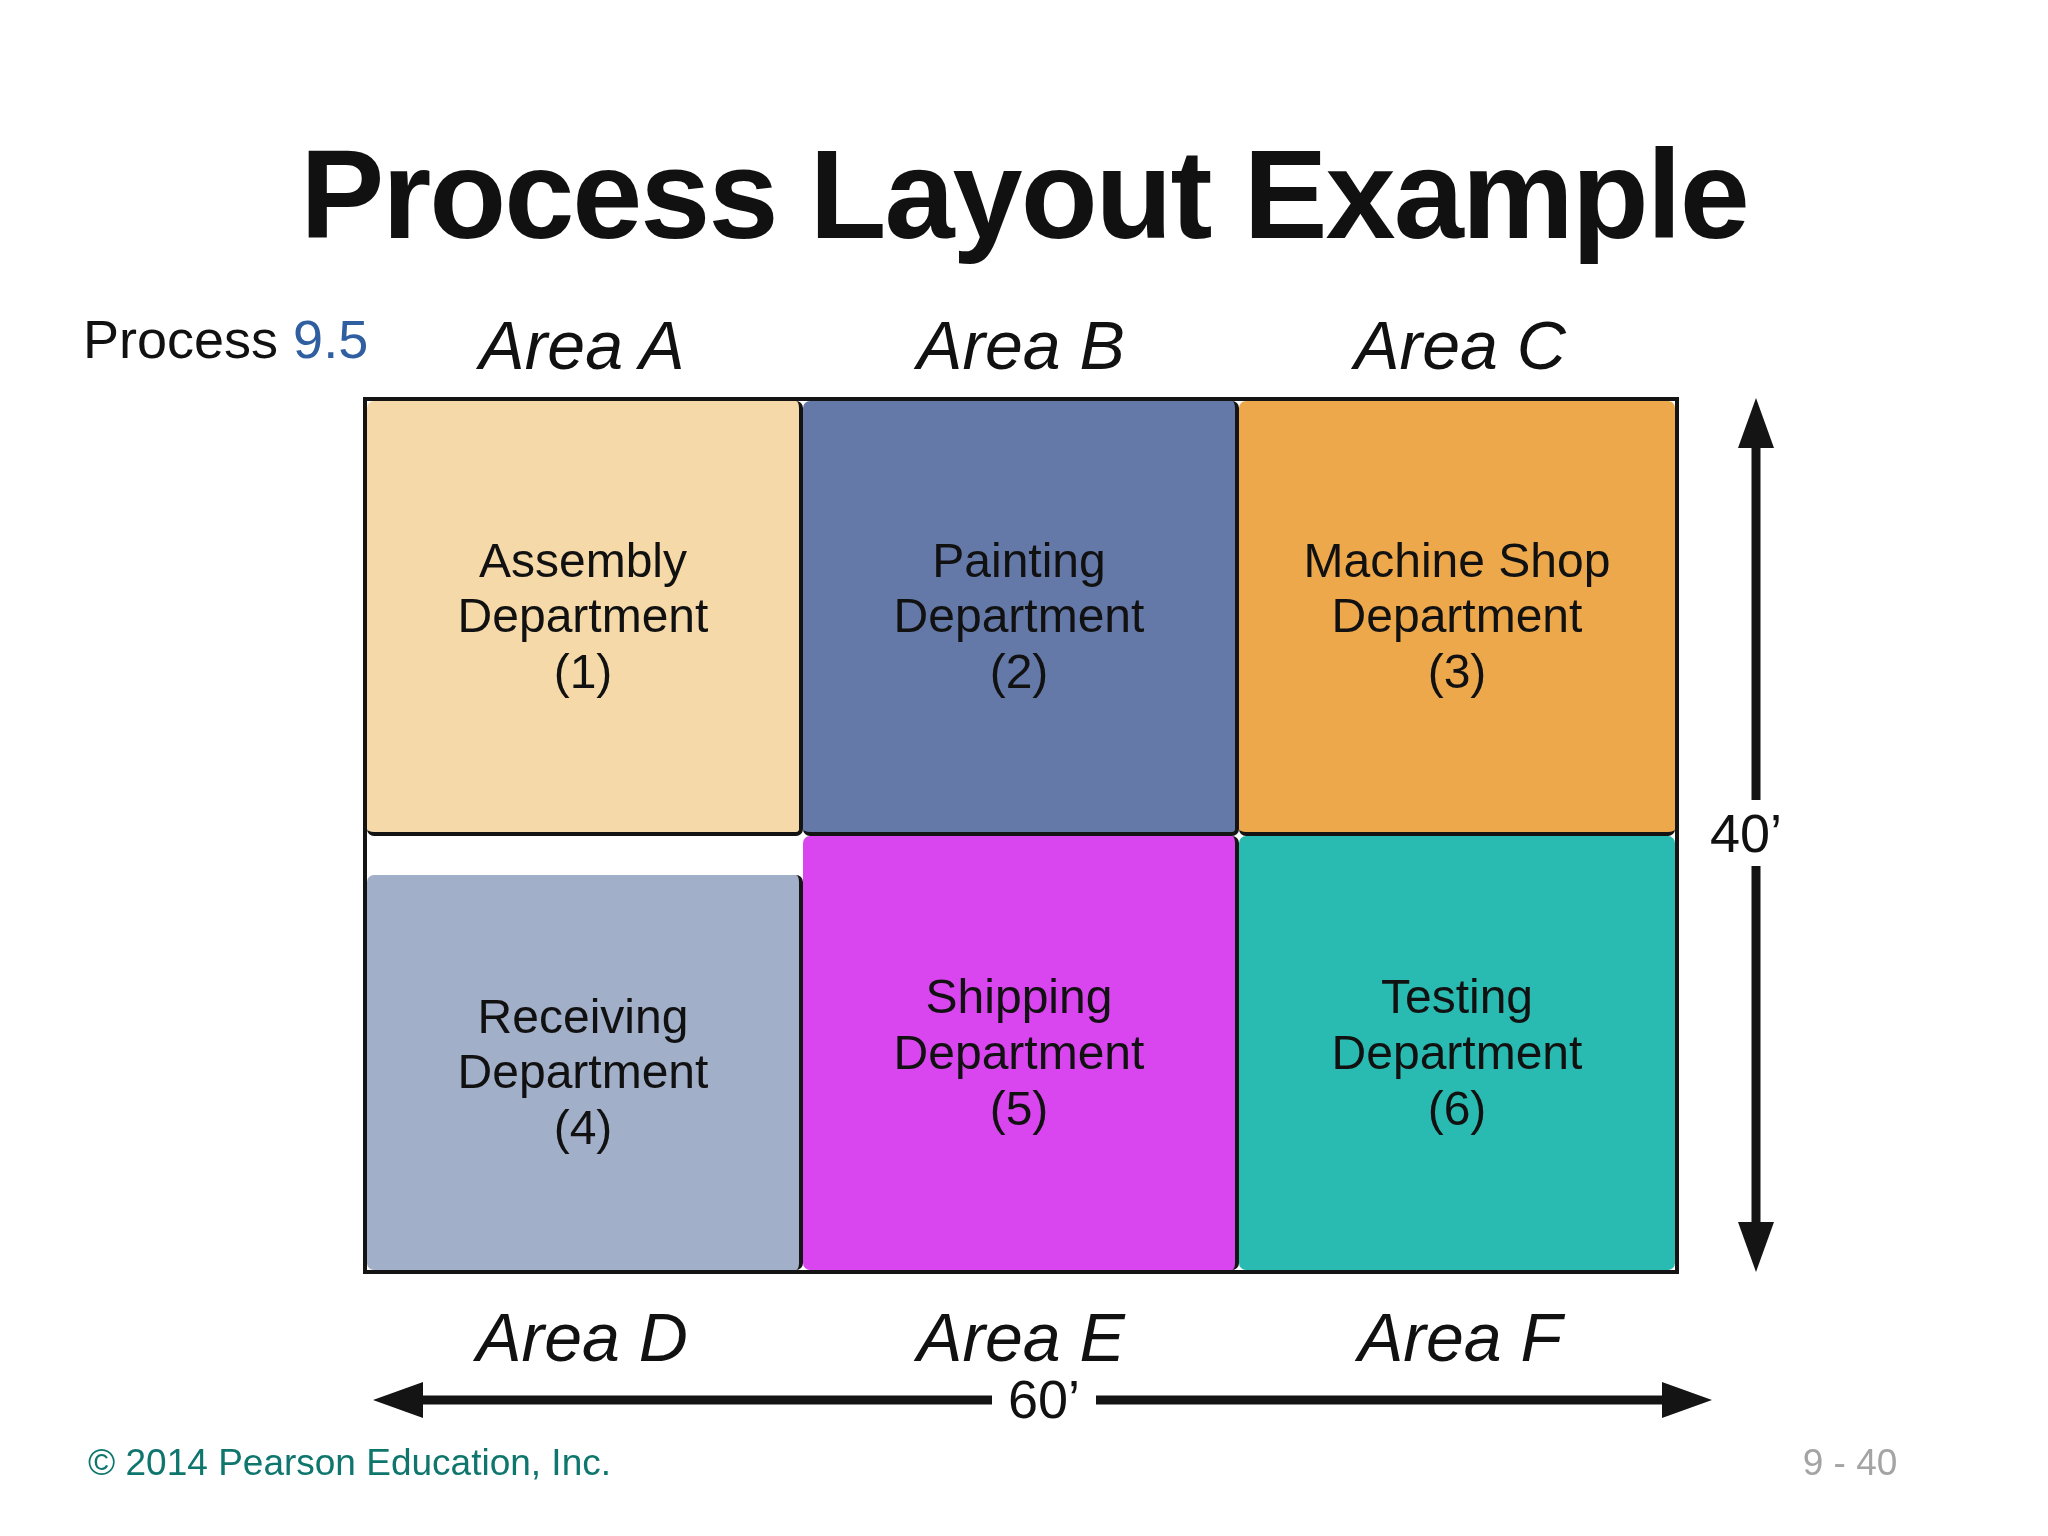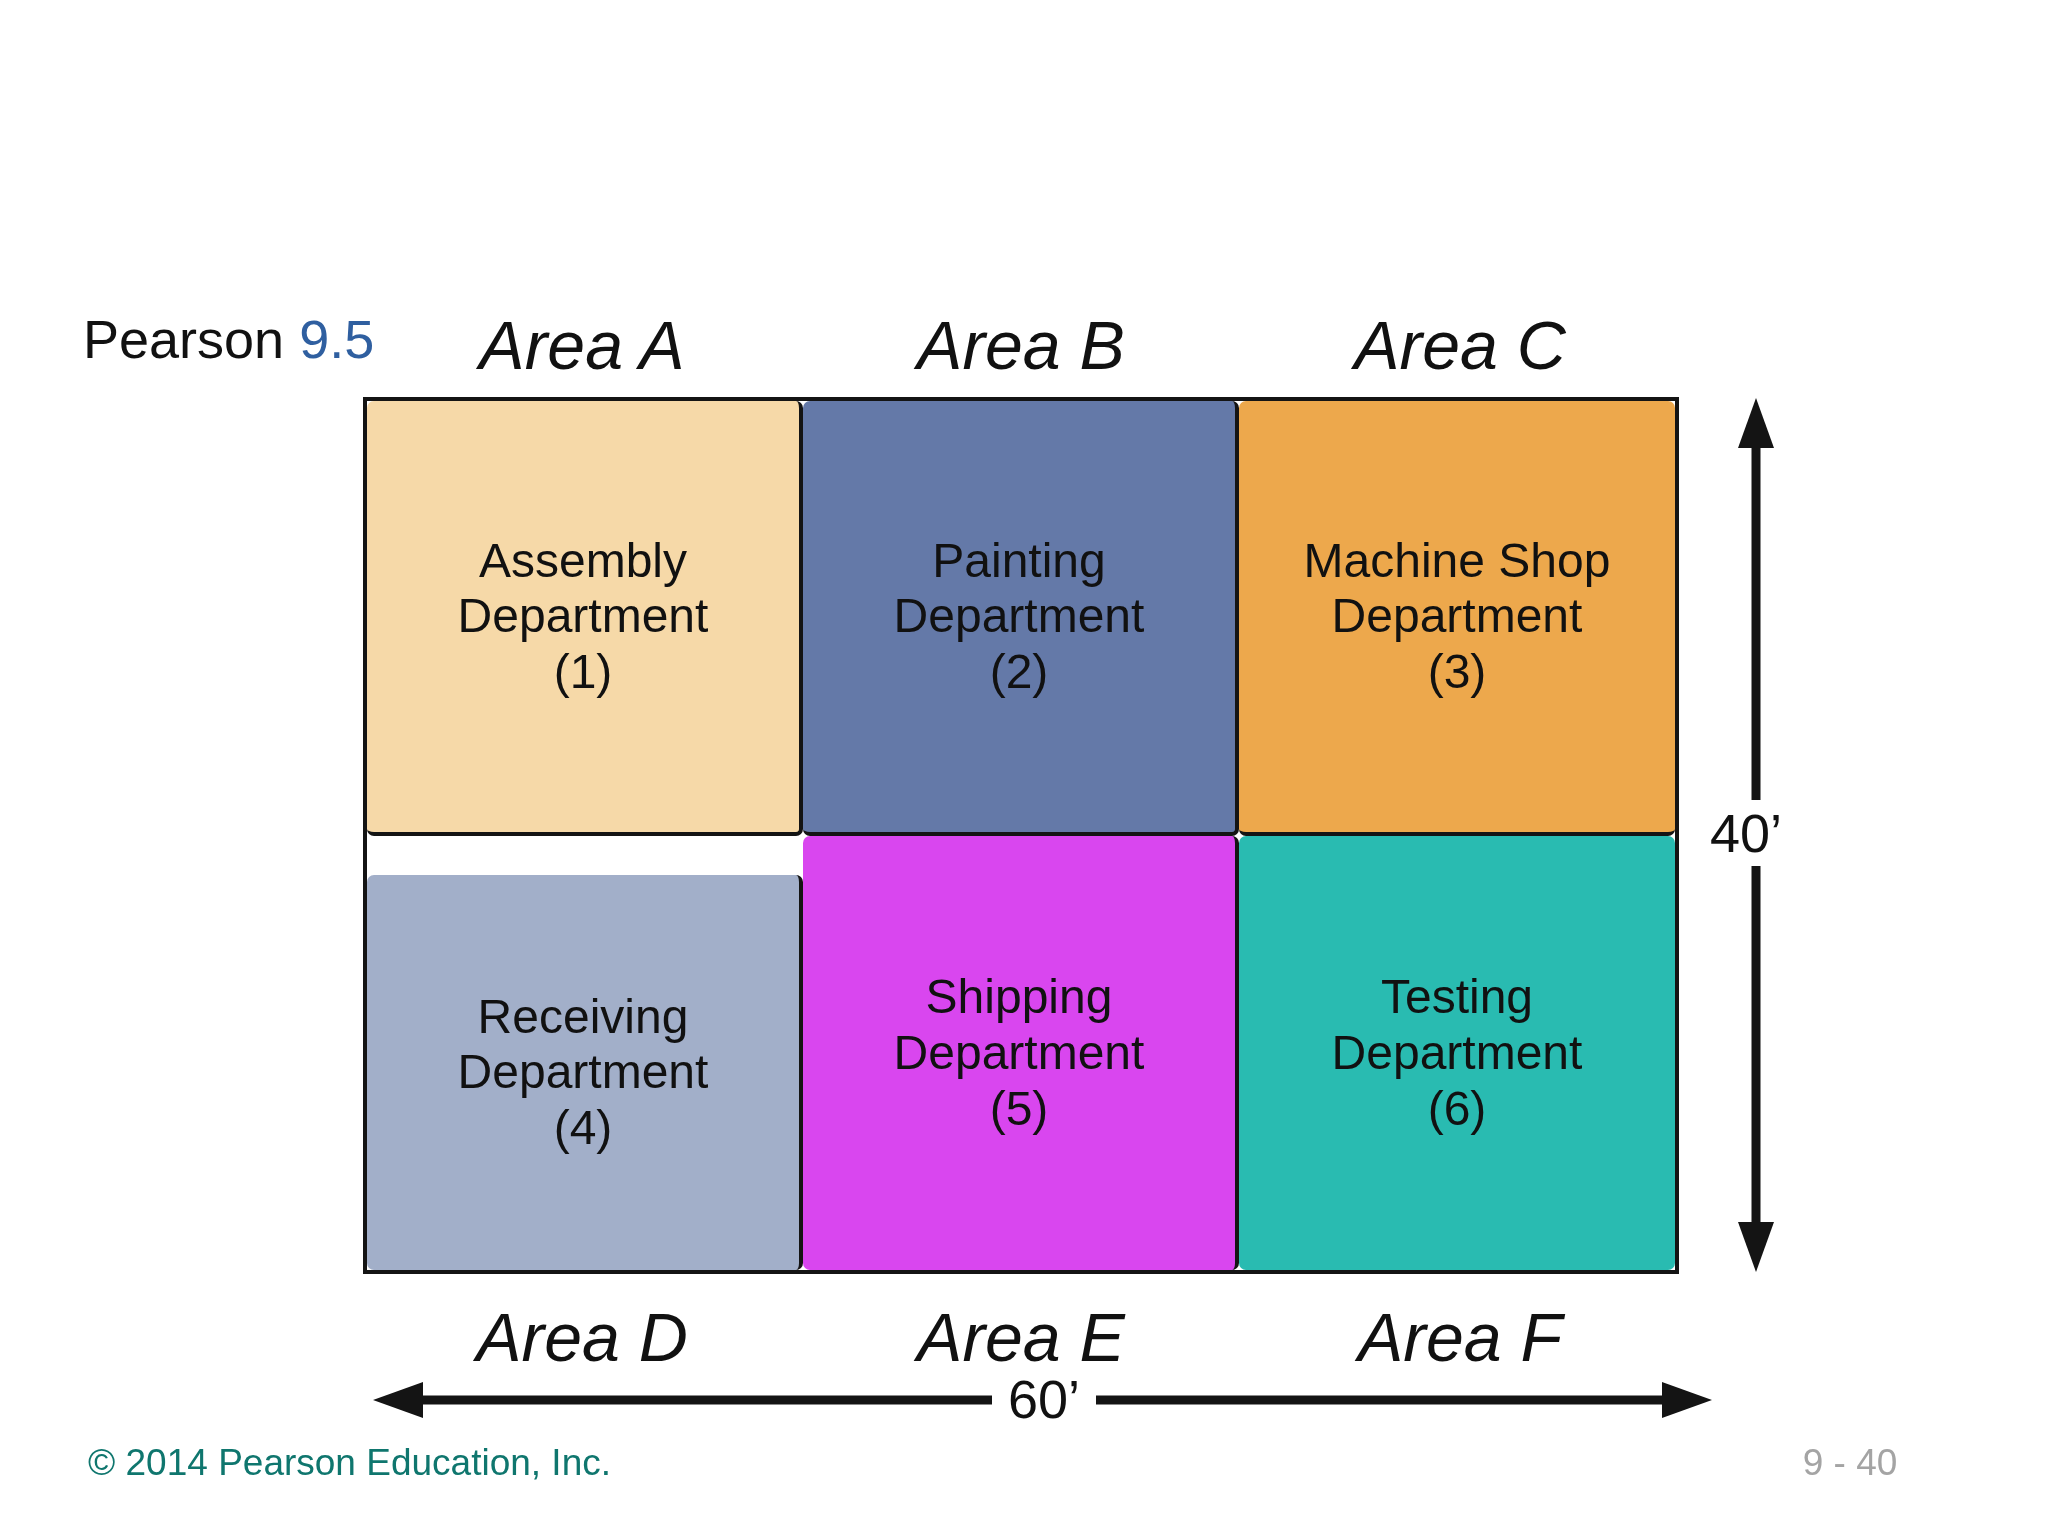--- a/index.html
+++ b/index.html
@@ -107,23 +107,24 @@
     width:240px;
     text-align:center;
     font-size:37px;
   }
 </style>
 </head>
 <body>
 
 <div class="slide">
 
+  <h1 class="title">Process Layout Example</h1>
 
   <div class="figure-label">
-    <span>Pearson</span>
+    <span>Process</span>
     <span style="color: rgb(47, 95, 160);">9.5</span>
   </div>
 
   <div class="area-label area-top al-a">Area A</div>
   <div class="area-label area-top al-b">Area B</div>
   <div class="area-label area-top al-c">Area C</div>
 
   <div class="grid">
     <div class="cell row-top col-inner" style="background-color: rgb(246, 217, 168);">
       <div>Assembly</div>

